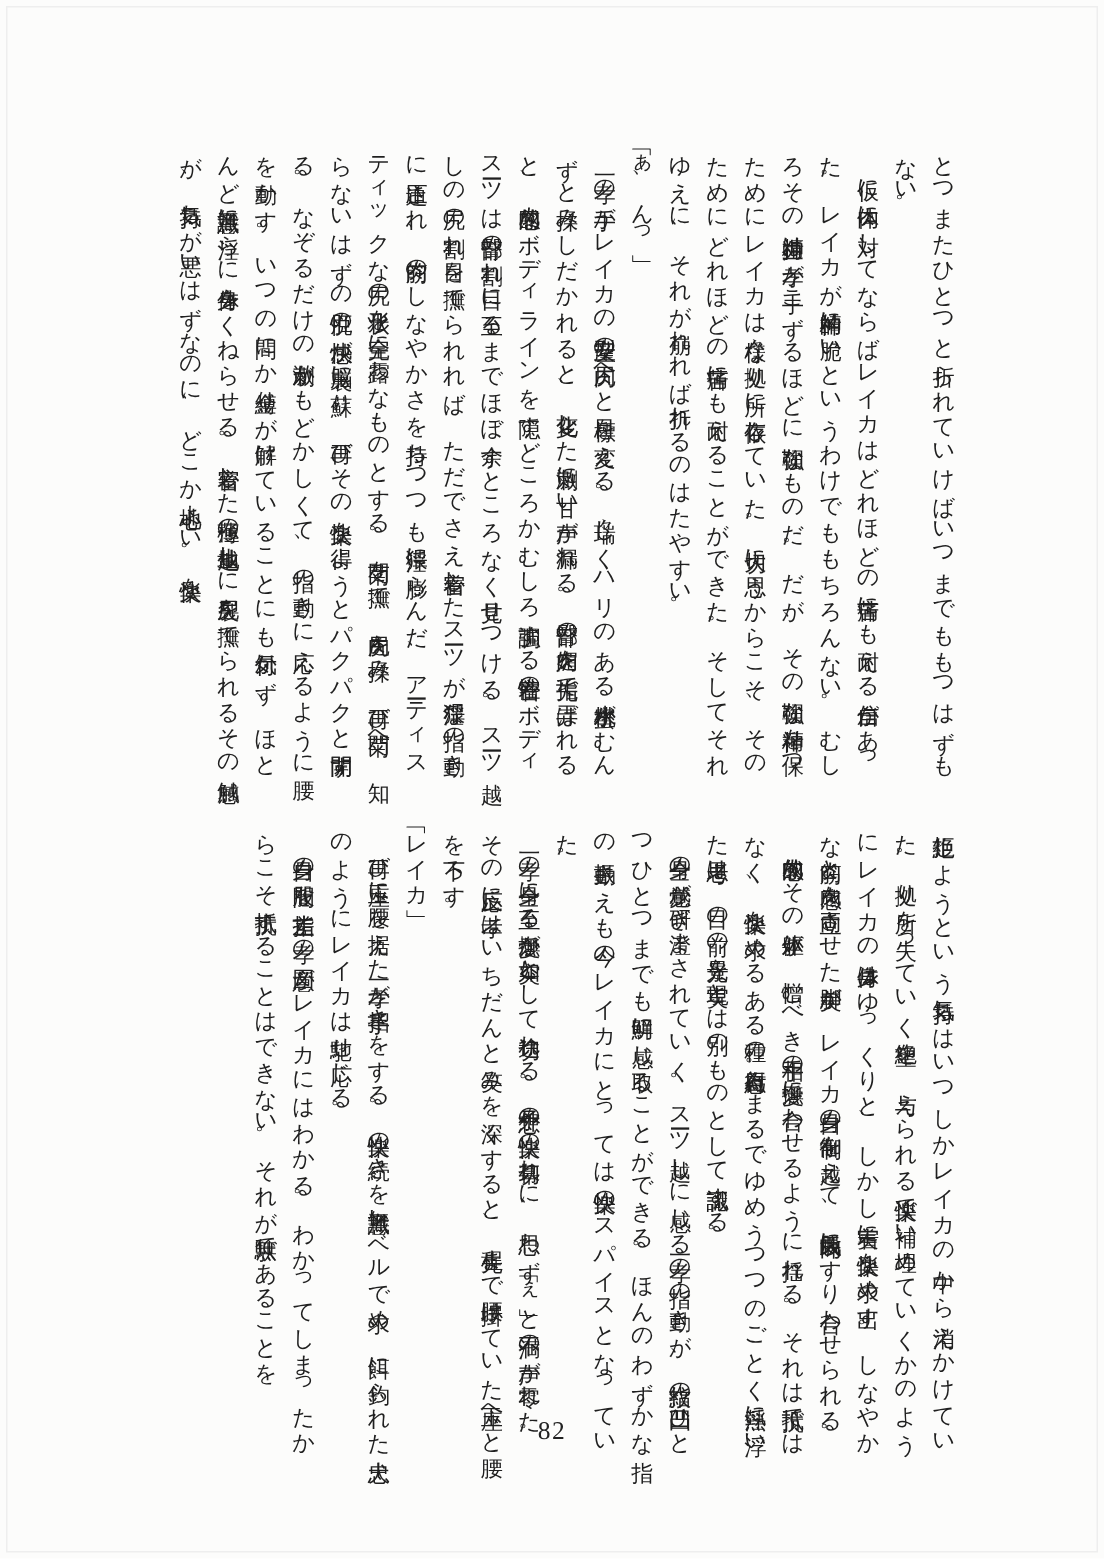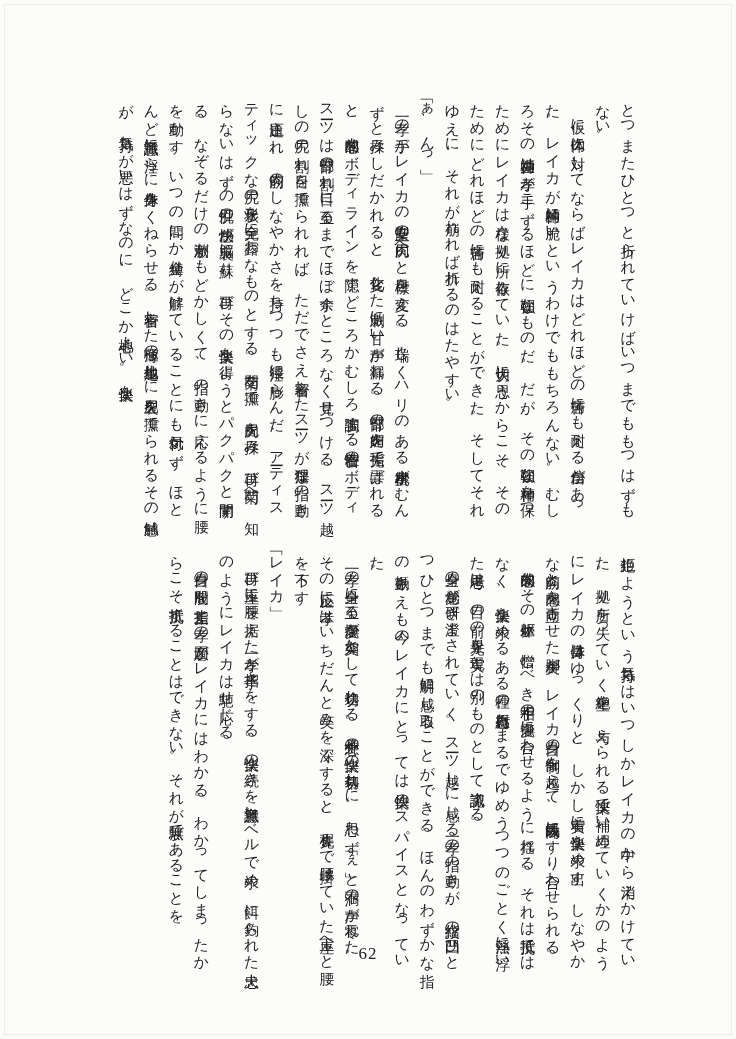--- a/index.html
+++ b/index.html
@@ -66,15 +66,15 @@
   <div class="tblock tblock-bottom">
     <p class="noindent">拒絶しようという気持ちはいつしかレイカの中から消えかけていた。拠り所を失っていく絶望を、与えられる快楽で補い埋めていくかのようにレイカの身体はゆっくりと、しかし着実に快楽を求め出す。しなやかな筋肉と肉感を両立させた美脚が、レイカ自身の制御を越えて、内股気味にすり合わせられる。</p>
     <p>肉感的なその体躯が、憎むべき相手の愛撫に合わせるように揺れる。それは抵抗ではなく、快楽を求めるある種の自慰行為。まるでゆめうつつのごとく淫熱に浮いた思考は、目の前の光景を現実とは別のものとして認識する。</p>
     <p>全身の感覚が研ぎ澄まされていく。スーツ越しに感じる一孝の指の動きが、指紋の凹凸ひとつひとつまでも鮮明に感じ取ることができる。ほんのわずかな指の振動さえも今のレイカにとっては快楽のスパイスとなっていた。</p>
     <p>一孝の全身に至る愛撫が突如として途切れる。予想外の快楽の幕切れに、思わず「ぇ」と不満の声が零れた。その反応に一孝はいちだんと笑みを深くすると、先程まで腰掛けていた玉座へと腰を下ろす。</p>
     <p class="noindent">「レイカ」</p>
     <p>再び玉座に腰を据えた一孝が手招きをする。快楽の続きを無意識レベルで求め、餌に釣られた忠犬のようにレイカは馳せ応じる。</p>
     <p>自身の股間を指差す一孝の意図がレイカにはわかる。わかってしまったからこそ抵抗することはできない。それが無駄であることを</p>
   </div>
 
-  <div class="page-number">62</div>
+  <div class="page-number">82</div>
 
 </div>
 
 </body></html>

